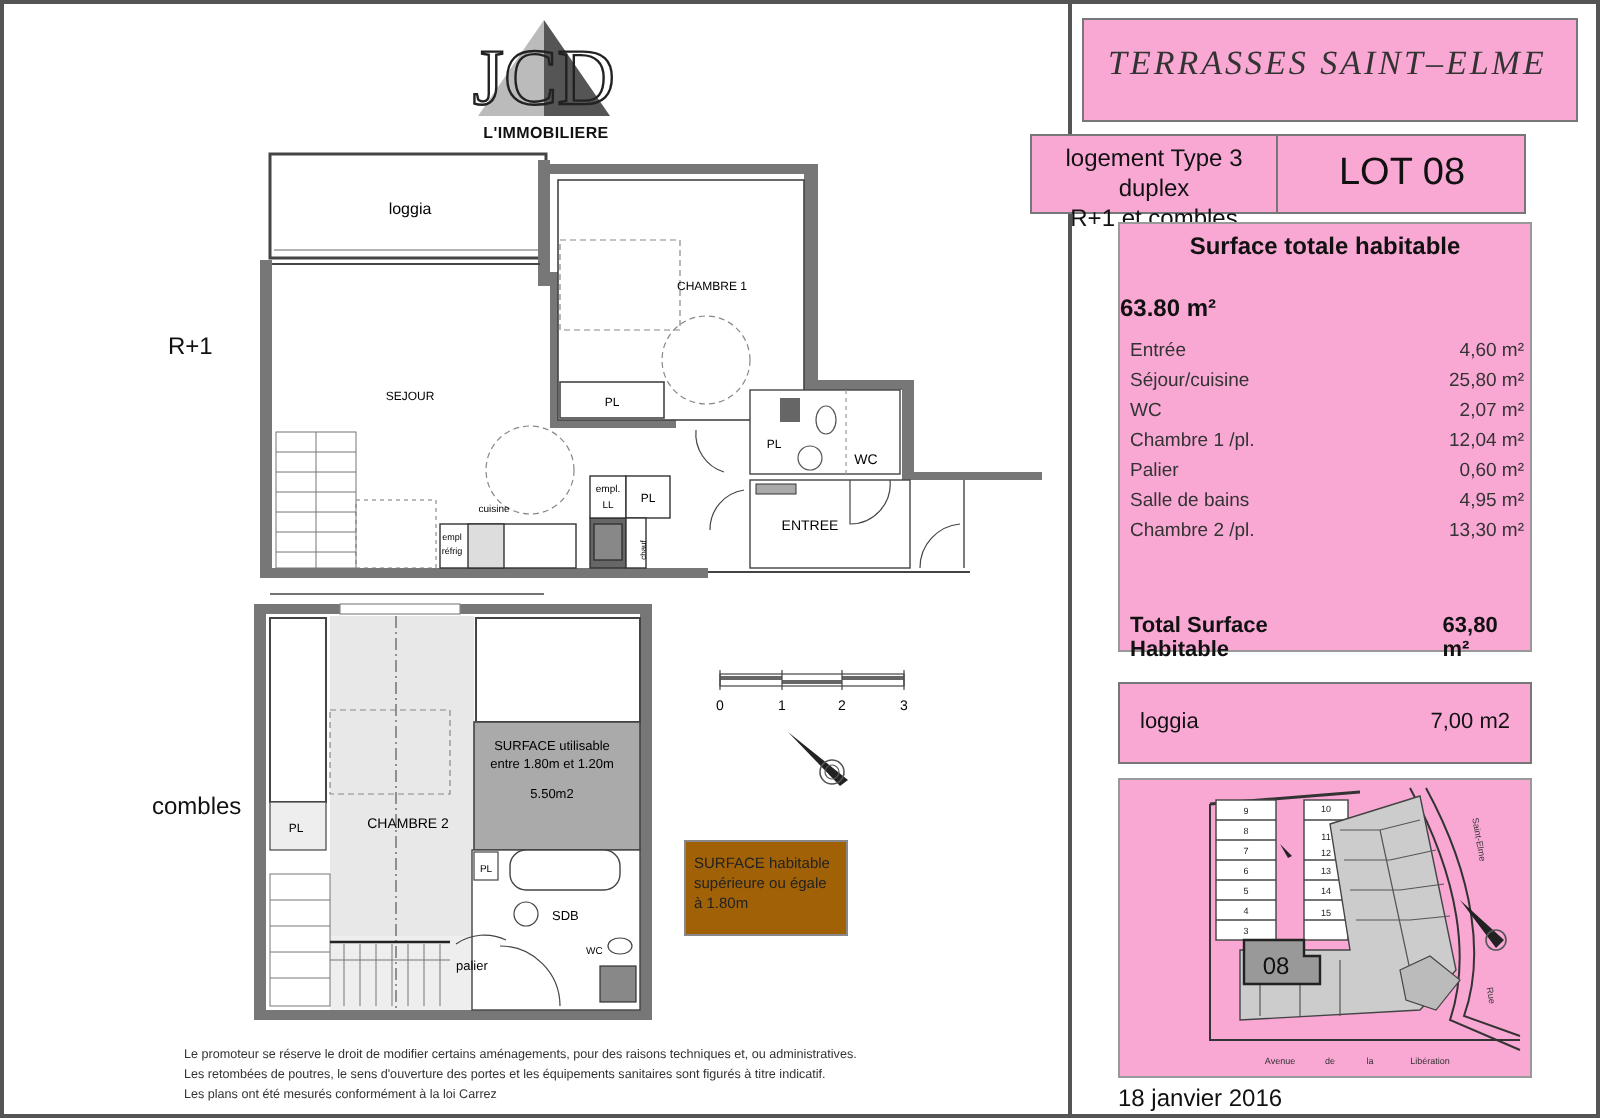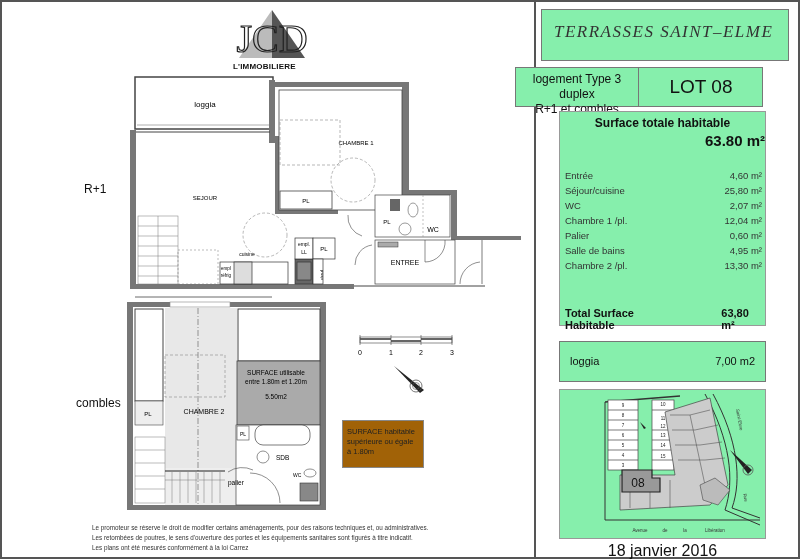--- a/index.html
+++ b/index.html
@@ -1,36 +1,36 @@
 <!DOCTYPE html>
 <html><head>
 <meta charset="utf-8">
 <style>
   * { box-sizing: border-box; margin: 0; padding: 0; }
   body { width: 800px; height: 559px; background: #fff; position: relative; overflow: hidden; font-family: "Liberation Sans", sans-serif; color: #111; }
   .frame { position: absolute; left: 0; top: 0; width: 800px; height: 559px; border: 2px solid #555; }
   .vdiv { position: absolute; left: 534px; top: 0; width: 2px; height: 559px; background: #555; }
   .abs { position: absolute; }
-  .box { position: absolute; border: 1px solid #777; background: #86efac; }
+  .box { position: absolute; border: 1px solid #777; background: #f9a8d4; }
   .title-box { left: 541px; top: 9px; width: 248px; height: 52px; }
   .title-box .t { font-family: "Liberation Serif", serif; font-style: italic; font-size: 17px; letter-spacing: 1.5px; color: #333; position: absolute; left: 12px; top: 12px; }
   .type-box { left: 515px; top: 67px; width: 248px; height: 40px; }
   .type-box .left { position: absolute; left: 0; top: 0; width: 123px; height: 38px; border-right: 1px solid #777; text-align: center; font-size: 12px; line-height: 15px; padding-top: 4px; }
   .type-box .right { position: absolute; left: 123px; top: 0; width: 124px; height: 38px; text-align: center; font-size: 19px; line-height: 38px; }
   .surf-box { left: 559px; top: 111px; width: 207px; height: 215px; border-color: #999; }
   .surf-box .h1 { font-weight: bold; font-size: 12px; text-align: center; margin-top: 4px; }
-  .surf-box .h2 { font-weight: bold; font-size: 15px; text-align: right; margin-top: 2px; }
+  .surf-box .h2 { font-weight: bold; font-size: 12px; text-align: left; margin-top: 17px; }
   .surf-row { position: absolute; left: 5px; width: 197px; font-size: 9.5px; color: #333; display: flex; justify-content: space-between; }
   .surf-total { position: absolute; left: 5px; top: 195px; width: 197px; font-size: 11px; font-weight: bold; display: flex; justify-content: space-between; gap: 44px; }
   .loggia-box { left: 559px; top: 341px; width: 207px; height: 41px; }
   .loggia-box .row { position: absolute; left: 10px; right: 10px; top: 13px; font-size: 11px; display: flex; justify-content: space-between; }
   .site-box { left: 559px; top: 389px; width: 207px; height: 150px; border-color: #999; }
-  .date { position: absolute; left: 559px; top: 542px; width: 207px; text-align: center; font-size: 16px; }
+  .date { position: absolute; left: 559px; top: 542px; width: 207px; text-align: left; font-size: 12px; }
   .logo { position: absolute; left: 227px; top: 8px; width: 90px; height: 62px; }
-  .logo .sub { position: absolute; left: 6px; top: 54px; width: 80px; text-align: left; font-size: 8px; font-weight: bold; letter-spacing: 0.2px; }
+  .logo .sub { position: absolute; left: 6px; top: 54px; width: 80px; text-align: center; font-size: 8px; font-weight: bold; letter-spacing: 0.2px; }
   .level-label { position: absolute; font-size: 12px; }
   .disclaimer { position: absolute; left: 92px; top: 523px; font-size: 6.3px; line-height: 10px; color: #333; }
   .plan-text { font-family: "Liberation Sans", sans-serif; }
   .annot-box { position: absolute; left: 342px; top: 420px; width: 82px; height: 48px; background: #a16207; border: 1px solid #888; font-size: 7.5px; line-height: 10px; padding: 6px 4px; color: #222; }
 </style>
 </head>
 <body>
 
 <div class="frame"></div>
 <div class="vdiv"></div>
@@ -164,21 +164,21 @@
       <text x="105" y="142">de</text>
       <text x="125" y="142">la</text>
       <text x="155" y="142">Libération</text>
       <text x="178" y="30" transform="rotate(80 178 30)">Saint-Elme</text>
       <text x="184" y="108" transform="rotate(80 184 108)">Rue</text>
     </g>
   </svg>
 </div>
 <div class="date">18 janvier 2016</div>
 
-<div class="level-label" style="left:84px; top:182px;">R+1</div>
+<div class="level-label" style="left:84px; top:166px;">R+1</div>
 <div class="level-label" style="left:76px; top:396px;">combles</div>
 
 <svg class="abs" style="left:0; top:0;" width="534" height="520" viewBox="0 0 534 520">
   <g class="plan-text" font-family="Liberation Sans, sans-serif">
 
   <rect x="135" y="77" width="138" height="52" fill="#fff" stroke="#444" stroke-width="1.5"></rect>
   <line x1="137" y1="125" x2="271" y2="125" stroke="#999" stroke-width="0.8"></line>
   <text x="205" y="107" font-size="8" text-anchor="middle">loggia</text>
 
   <g fill="#777">

